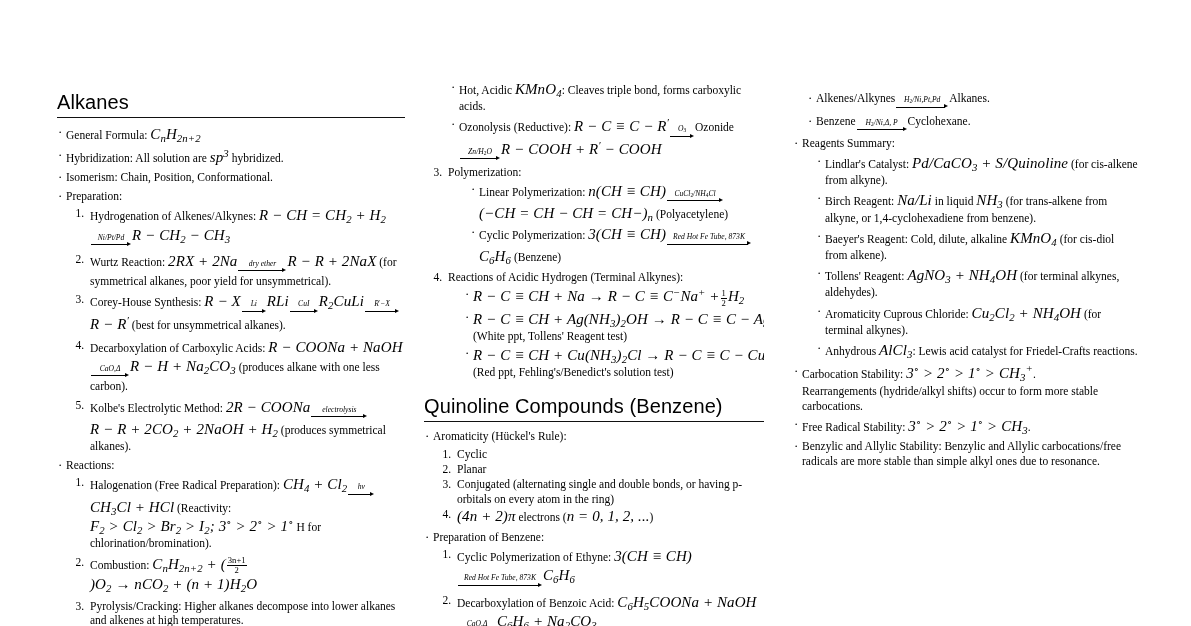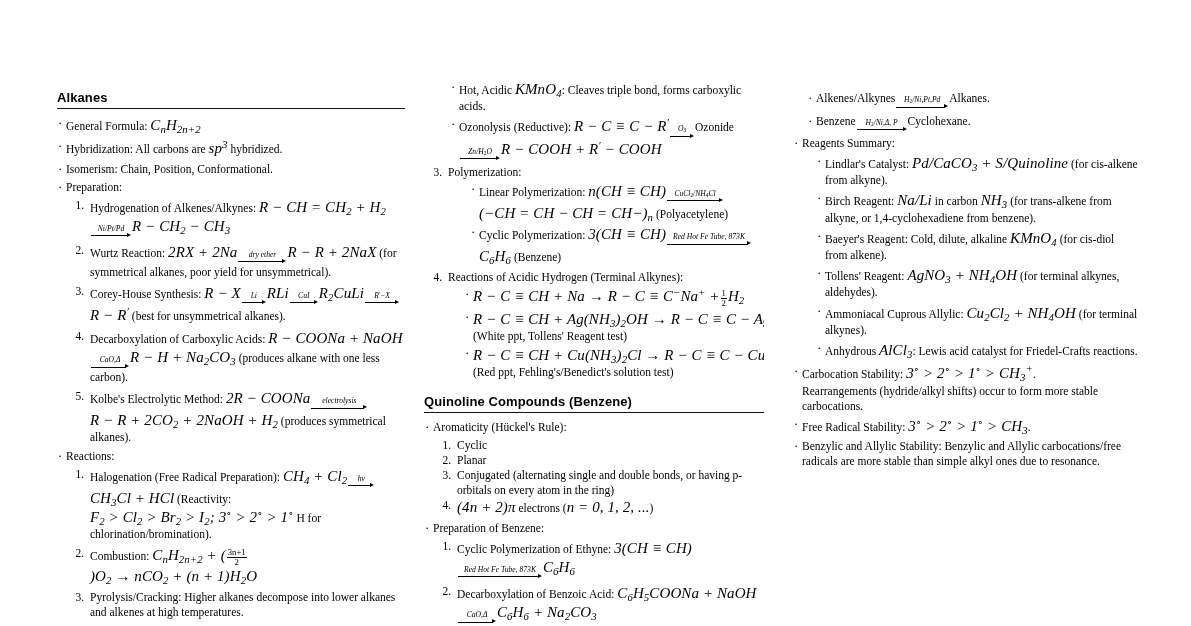--- a/index.html
+++ b/index.html
@@ -20,22 +20,22 @@
     position: absolute; top: 0; height: 626px; overflow: hidden;
   }
   .col-1 { left: 57px;  width: 348px; }
   .col-2 { left: 424px; width: 340px; }
   .col-3 { left: 793px; width: 345px; }
 
   .col-inner { position: absolute; left: 0; width: 100%; }
 
   h2.section {
     font-family: "Liberation Sans", "DejaVu Sans", sans-serif;
-    font-weight: 700;
-    font-size: 13px;
+    font-weight: 400;
+    font-size: 20px;
     margin: 0 0 2px 0;
     padding: 0;
     letter-spacing: .1px;
     line-height: 1.25;
   }
   .rule { border-top: 1.6px solid #111; margin: 0 0 7px 0; width: 100%; }
   .sec-block { margin-top: 14px; }
   .sec-block.first { margin-top: 0; }
 
   ul.bul { list-style: none; margin: 0; padding: 0; }
@@ -152,21 +152,21 @@
         <h2 class="section">Alkanes</h2>
         <div class="rule"></div>
 
         <ul class="bul">
           <li>
             <span>General Formula:</span>
             <span class="m">C<sub>n</sub>H<sub>2n+2</sub></span>
           </li>
           <li>
             <span>Hybridization:</span>
-            <span>All carbons are</span>
+            <span>All solution are</span>
             <span class="m">sp<sup>3</sup></span>
             <span>hybridized.</span>
           </li>
           <li>Isomerism: Chain, Position, Conformational.</li>
           <li>
             <span>Preparation:</span>
             <ol class="num">
 
               <li>
                 <span>Hydrogenation of Alkenes/Alkynes:</span>
@@ -338,36 +338,36 @@
           <span>Reagents Summary:</span>
           <ul class="sub">
             <li>
               <span>Lindlar's Catalyst:</span>
               <span class="m">Pd/CaCO<sub>3</sub> + S/Quinoline</span>
               <span>(for cis-alkene from alkyne).</span>
             </li>
             <li>
               <span>Birch Reagent:</span>
               <span class="m">Na/Li</span>
-              <span>in carbon</span>
+              <span>in liquid</span>
               <span class="m">NH<sub>3</sub></span>
               <span>(for trans-alkene from alkyne, or 1,4-cyclohexadiene from benzene).</span>
             </li>
             <li>
               <span>Baeyer's Reagent: Cold, dilute, alkaline</span>
               <span class="m">KMnO<sub>4</sub></span>
               <span>(for cis-diol from alkene).</span>
             </li>
             <li>
               <span>Tollens' Reagent:</span>
               <span class="m">AgNO<sub>3</sub> + NH<sub>4</sub>OH</span>
               <span>(for terminal alkynes, aldehydes).</span>
             </li>
             <li>
-              <span>Ammoniacal Cuprous Allylic:</span>
+              <span>Aromaticity Cuprous Chloride:</span>
               <span class="m">Cu<sub>2</sub>Cl<sub>2</sub> + NH<sub>4</sub>OH</span>
               <span>(for terminal alkynes).</span>
             </li>
             <li>
               <span>Anhydrous</span>
               <span class="m">AlCl<sub>3</sub></span><span>: Lewis acid catalyst for Friedel-Crafts reactions.</span>
             </li>
           </ul>
         </li>
         <li>

